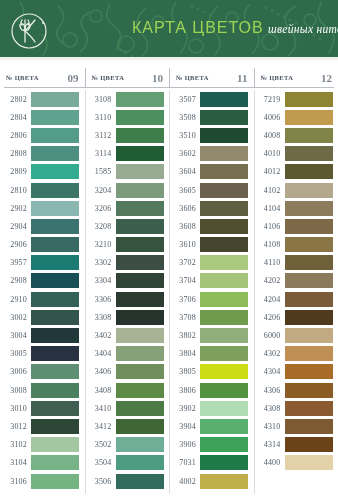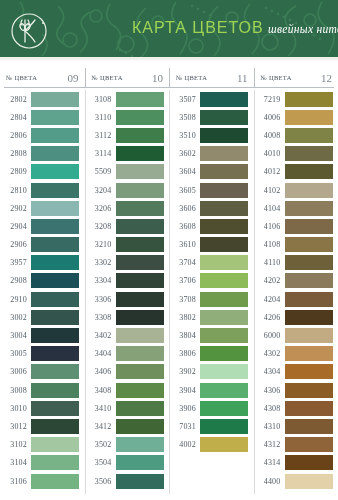--- a/index.html
+++ b/index.html
@@ -67,20 +67,21 @@
   }
 
   
   #col-headers {
     position: absolute;
     left: 0;
     top: 8px;
     width: 338px;
     height: 19px;
     display: flex;
+    font-weight: bold;
   }
   .col-head {
     position: relative;
     width: 84.5px;
     height: 19px;
     box-sizing: border-box;
     padding: 0 6px 0 6px;
     display: flex;
     align-items: center;
     justify-content: space-between;
@@ -350,21 +351,21 @@
         </div>
         <div class="swatch-row">
           <span class="code">3112</span>
           <span class="swatch" style="background: rgb(63, 126, 74);"></span>
         </div>
         <div class="swatch-row">
           <span class="code">3114</span>
           <span class="swatch" style="background: rgb(31, 92, 51);"></span>
         </div>
         <div class="swatch-row">
-          <span class="code">5509</span>
+          <span class="code">1585</span>
           <span class="swatch" style="background: rgb(150, 171, 145);"></span>
         </div>
         <div class="swatch-row">
           <span class="code">3204</span>
           <span class="swatch" style="background: rgb(123, 155, 124);"></span>
         </div>
         <div class="swatch-row">
           <span class="code">3206</span>
           <span class="swatch" style="background: rgb(84, 122, 94);"></span>
         </div>
@@ -460,40 +461,48 @@
         </div>
         <div class="swatch-row">
           <span class="code">3608</span>
           <span class="swatch" style="background: rgb(79, 79, 47);"></span>
         </div>
         <div class="swatch-row">
           <span class="code">3610</span>
           <span class="swatch" style="background: rgb(68, 69, 44);"></span>
         </div>
         <div class="swatch-row">
+          <span class="code">3702</span>
+          <span class="swatch" style="background: rgb(170, 201, 126);"></span>
+        </div>
+        <div class="swatch-row">
           <span class="code">3704</span>
           <span class="swatch" style="background: rgb(164, 196, 121);"></span>
         </div>
         <div class="swatch-row">
           <span class="code">3706</span>
           <span class="swatch" style="background: rgb(142, 187, 90);"></span>
         </div>
         <div class="swatch-row">
           <span class="code">3708</span>
           <span class="swatch" style="background: rgb(112, 155, 76);"></span>
         </div>
         <div class="swatch-row">
           <span class="code">3802</span>
           <span class="swatch" style="background: rgb(143, 174, 121);"></span>
         </div>
         <div class="swatch-row">
           <span class="code">3804</span>
           <span class="swatch" style="background: rgb(125, 160, 93);"></span>
         </div>
         <div class="swatch-row">
+          <span class="code">3805</span>
+          <span class="swatch" style="background: rgb(204, 221, 24);"></span>
+        </div>
+        <div class="swatch-row">
           <span class="code">3806</span>
           <span class="swatch" style="background: rgb(83, 147, 63);"></span>
         </div>
         <div class="swatch-row">
           <span class="code">3902</span>
           <span class="swatch" style="background: rgb(176, 221, 180);"></span>
         </div>
         <div class="swatch-row">
           <span class="code">3904</span>
           <span class="swatch" style="background: rgb(89, 176, 110);"></span>
@@ -582,24 +591,20 @@
         </div>
         <div class="swatch-row">
           <span class="code">4308</span>
           <span class="swatch" style="background: rgb(138, 91, 48);"></span>
         </div>
         <div class="swatch-row">
           <span class="code">4310</span>
           <span class="swatch" style="background: rgb(126, 90, 50);"></span>
         </div>
         <div class="swatch-row">
-          <span class="code">4312</span>
-          <span class="swatch" style="background: rgb(142, 100, 56);"></span>
-        </div>
-        <div class="swatch-row">
           <span class="code">4314</span>
           <span class="swatch" style="background: rgb(107, 67, 24);"></span>
         </div>
         <div class="swatch-row">
           <span class="code">4400</span>
           <span class="swatch" style="background: rgb(227, 210, 169);"></span>
         </div>
       </div>
     </div>
 

